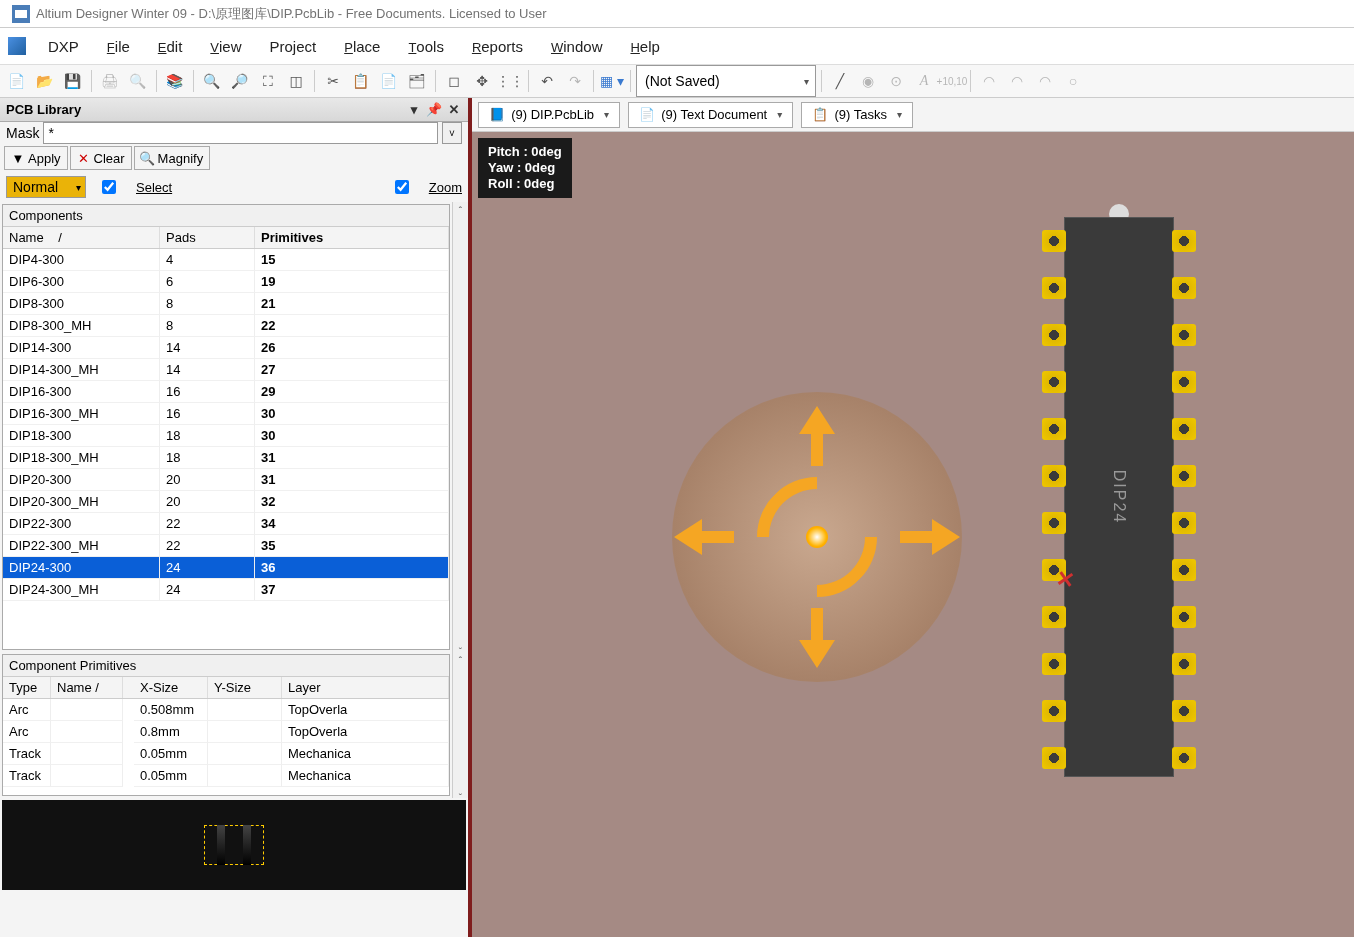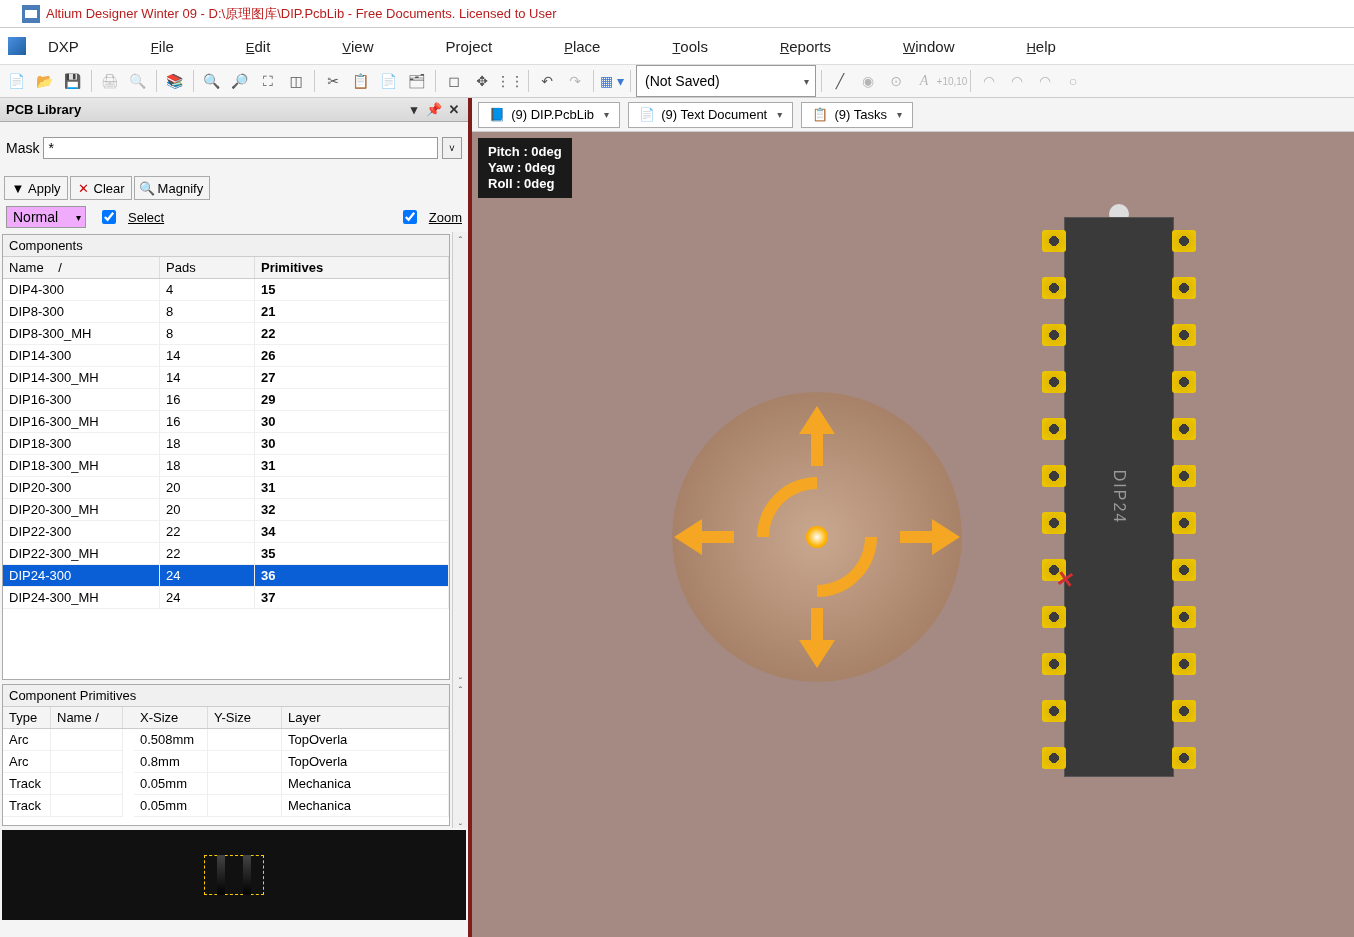--- a/index.html
+++ b/index.html
@@ -1,51 +1,51 @@
 <!DOCTYPE html>
 <html><head>
 <meta charset="utf-8">
 <style>
 * { margin: 0; padding: 0; box-sizing: border-box; font-family: "Segoe UI", Tahoma, sans-serif; font-size: 13px; }
 body { width: 1354px; height: 937px; background: #f0f0f0; overflow: hidden; display: flex; flex-direction: column; }
 
-.titlebar { height: 28px; background: #fff; display: flex; align-items: center; padding: 0 22px; font-size: 14px; color: #b91c1c; border-bottom: 1px solid #ccc; }
+.titlebar { height: 28px; background: #fff; display: flex; align-items: center; padding: 0 12px; font-size: 14px; color: #737373; border-bottom: 1px solid #ccc; }
 .titlebar svg { margin-right: 6px; }
 
 .menubar { height: 36px; background: #fff; display: flex; align-items: center; padding: 0 8px; gap: 2px; }
 .menu-dxp { width: 18px; height: 18px; background: linear-gradient(135deg, #4a90e2, #2060a0); margin-right: 6px; }
 .menu-item { padding: 6px 14px; font-size: 15px; color: #222; cursor: pointer; }
 .menu-item u { text-decoration: underline; }
 
 .toolbar { height: 34px; background: #f7f7f7; border-top: 1px solid #ddd; border-bottom: 1px solid #ccc; display: flex; align-items: center; padding: 0 4px; gap: 2px; }
 .tb-btn { width: 26px; height: 26px; display: flex; align-items: center; justify-content: center; cursor: pointer; color: #555; font-size: 14px; }
 .tb-sep { width: 1px; height: 22px; background: #ccc; margin: 0 3px; }
 .tb-combo { height: 32px; border: 1px solid #999; background: #fff; display: flex; align-items: center; padding: 0 20px 0 8px; position: relative; min-width: 180px; font-size: 14px; }
 .tb-combo::after { content: "▾"; position: absolute; right: 6px; color: #555; font-size: 10px; }
 
 .main { flex: 1; display: flex; overflow: hidden; }
 
 .left-panel { width: 472px; background: #f4f4f4; border-right: 4px solid #7f1d1d; display: flex; flex-direction: column; }
 .panel-title { height: 24px; background: linear-gradient(#e8e8e8, #d8d8d8); border-bottom: 1px solid #aaa; display: flex; align-items: center; padding: 0 6px; font-weight: bold; font-size: 14px; }
 .panel-title .spacer { flex: 1; }
 .panel-title .ic { width: 16px; height: 16px; margin-left: 4px; cursor: pointer; display: flex; align-items: center; justify-content: center; font-size: 13px; color: #333; }
 
-.mask-row { display: flex; align-items: center; padding: 15px 6px; gap: 4px; }
+.mask-row { display: flex; align-items: center; padding: 0 6px; gap: 4px; }
 .mask-row label { font-size: 14px; }
 .mask-input { flex: 1; height: 22px; border: 1px solid #999; background: #fff; padding: 0 4px; font-size: 14px; }
 .mask-dd { width: 20px; height: 22px; border: 1px solid #999; background: #f0f0f0; display: flex; align-items: center; justify-content: center; font-size: 10px; cursor: pointer; }
 
 .btn-row { display: flex; padding: 2px 4px; gap: 2px; }
 .small-btn { height: 24px; border: 1px solid #aaa; background: #f4f4f4; padding: 0 6px; display: flex; align-items: center; gap: 3px; cursor: pointer; font-size: 14px; }
 .small-btn .ico { width: 14px; height: 14px; display: inline-flex; align-items: center; justify-content: center; }
 
 .opt-row { display: flex; align-items: center; padding: 4px 6px; gap: 8px; }
-.opt-combo { height: 22px; border: 1px solid #999; background: #f0abfc; padding: 0 18px 0 6px; position: relative; font-size: 14px; min-width: 80px; display: flex; align-items: center; }
+.opt-combo { height: 22px; border: 1px solid #999; background: #eab308; padding: 0 18px 0 6px; position: relative; font-size: 14px; min-width: 80px; display: flex; align-items: center; }
 .opt-combo::after { content: "▾"; position: absolute; right: 4px; font-size: 10px; }
-.chk { display: flex; align-items: center; gap: 12px; font-size: 14px; cursor: pointer; padding-left: 8px; }
+.chk { display: flex; align-items: center; gap: 20px; font-size: 14px; cursor: pointer; padding-left: 8px; }
 .chk input { width: 14px; height: 14px; }
 
 .grid-wrap { border: 1px solid #aaa; margin: 2px; background: #fff; display: flex; flex-direction: column; }
 .grid-title { background: #f0f0f0; border-bottom: 1px solid #ccc; padding: 3px 6px; font-size: 14px; display: flex; }
 .grid-title .spacer { flex: 1; }
 .grid-head { display: flex; background: #f4f4f4; border-bottom: 1px solid #ccc; font-size: 14px; }
 .grid-head > div { padding: 3px 6px; border-right: 1px solid #ddd; }
 .grid-body { overflow-y: auto; }
 .grid-row { display: flex; font-size: 14px; font-family: "Courier New", monospace; }
 .grid-row > div { padding: 3px 6px; border-right: 1px solid #eee; border-bottom: 1px solid #f0f0f0; white-space: nowrap; overflow: hidden; }
@@ -99,21 +99,21 @@
 <div class="titlebar">
   <svg width="18" height="18">
       <rect width="18" height="18" fill="#4a7db8"></rect>
       <rect x="3" y="5" width="12" height="8" fill="#fff"></rect>
     </svg>
   <span>Altium Designer Winter 09 - D:\原理图库\DIP.PcbLib - Free Documents. Licensed to User</span>
 </div>
 
 <div class="menubar">
   <div class="menu-dxp"></div>
-  <div id="menu-items" style="display: flex; gap: 44px;">
+  <div id="menu-items" style="display: flex;">
       <div class="menu-item">DXP</div>
       <div class="menu-item"><u>F</u>ile</div>
       <div class="menu-item"><u>E</u>dit</div>
       <div class="menu-item"><u>V</u>iew</div>
       <div class="menu-item">Project</div>
       <div class="menu-item"><u>P</u>lace</div>
       <div class="menu-item"><u>T</u>ools</div>
       <div class="menu-item"><u>R</u>eports</div>
       <div class="menu-item"><u>W</u>indow</div>
       <div class="menu-item"><u>H</u>elp</div>
@@ -215,20 +215,25 @@
           <div class="c2">Pads</div>
           <div class="c3">Primitives</div>
         </div>
         <div class="grid-body comp-body" id="comp-body">
             <div class="grid-row">
               <div class="c1">DIP4-300</div>
               <div class="c2">4</div>
               <div class="c3">15</div>
             </div>
             <div class="grid-row">
+              <div class="c1">DIP6-300</div>
+              <div class="c2">6</div>
+              <div class="c3">19</div>
+            </div>
+            <div class="grid-row">
               <div class="c1">DIP8-300</div>
               <div class="c2">8</div>
               <div class="c3">21</div>
             </div>
             <div class="grid-row">
               <div class="c1">DIP8-300_MH</div>
               <div class="c2">8</div>
               <div class="c3">22</div>
             </div>
             <div class="grid-row">

